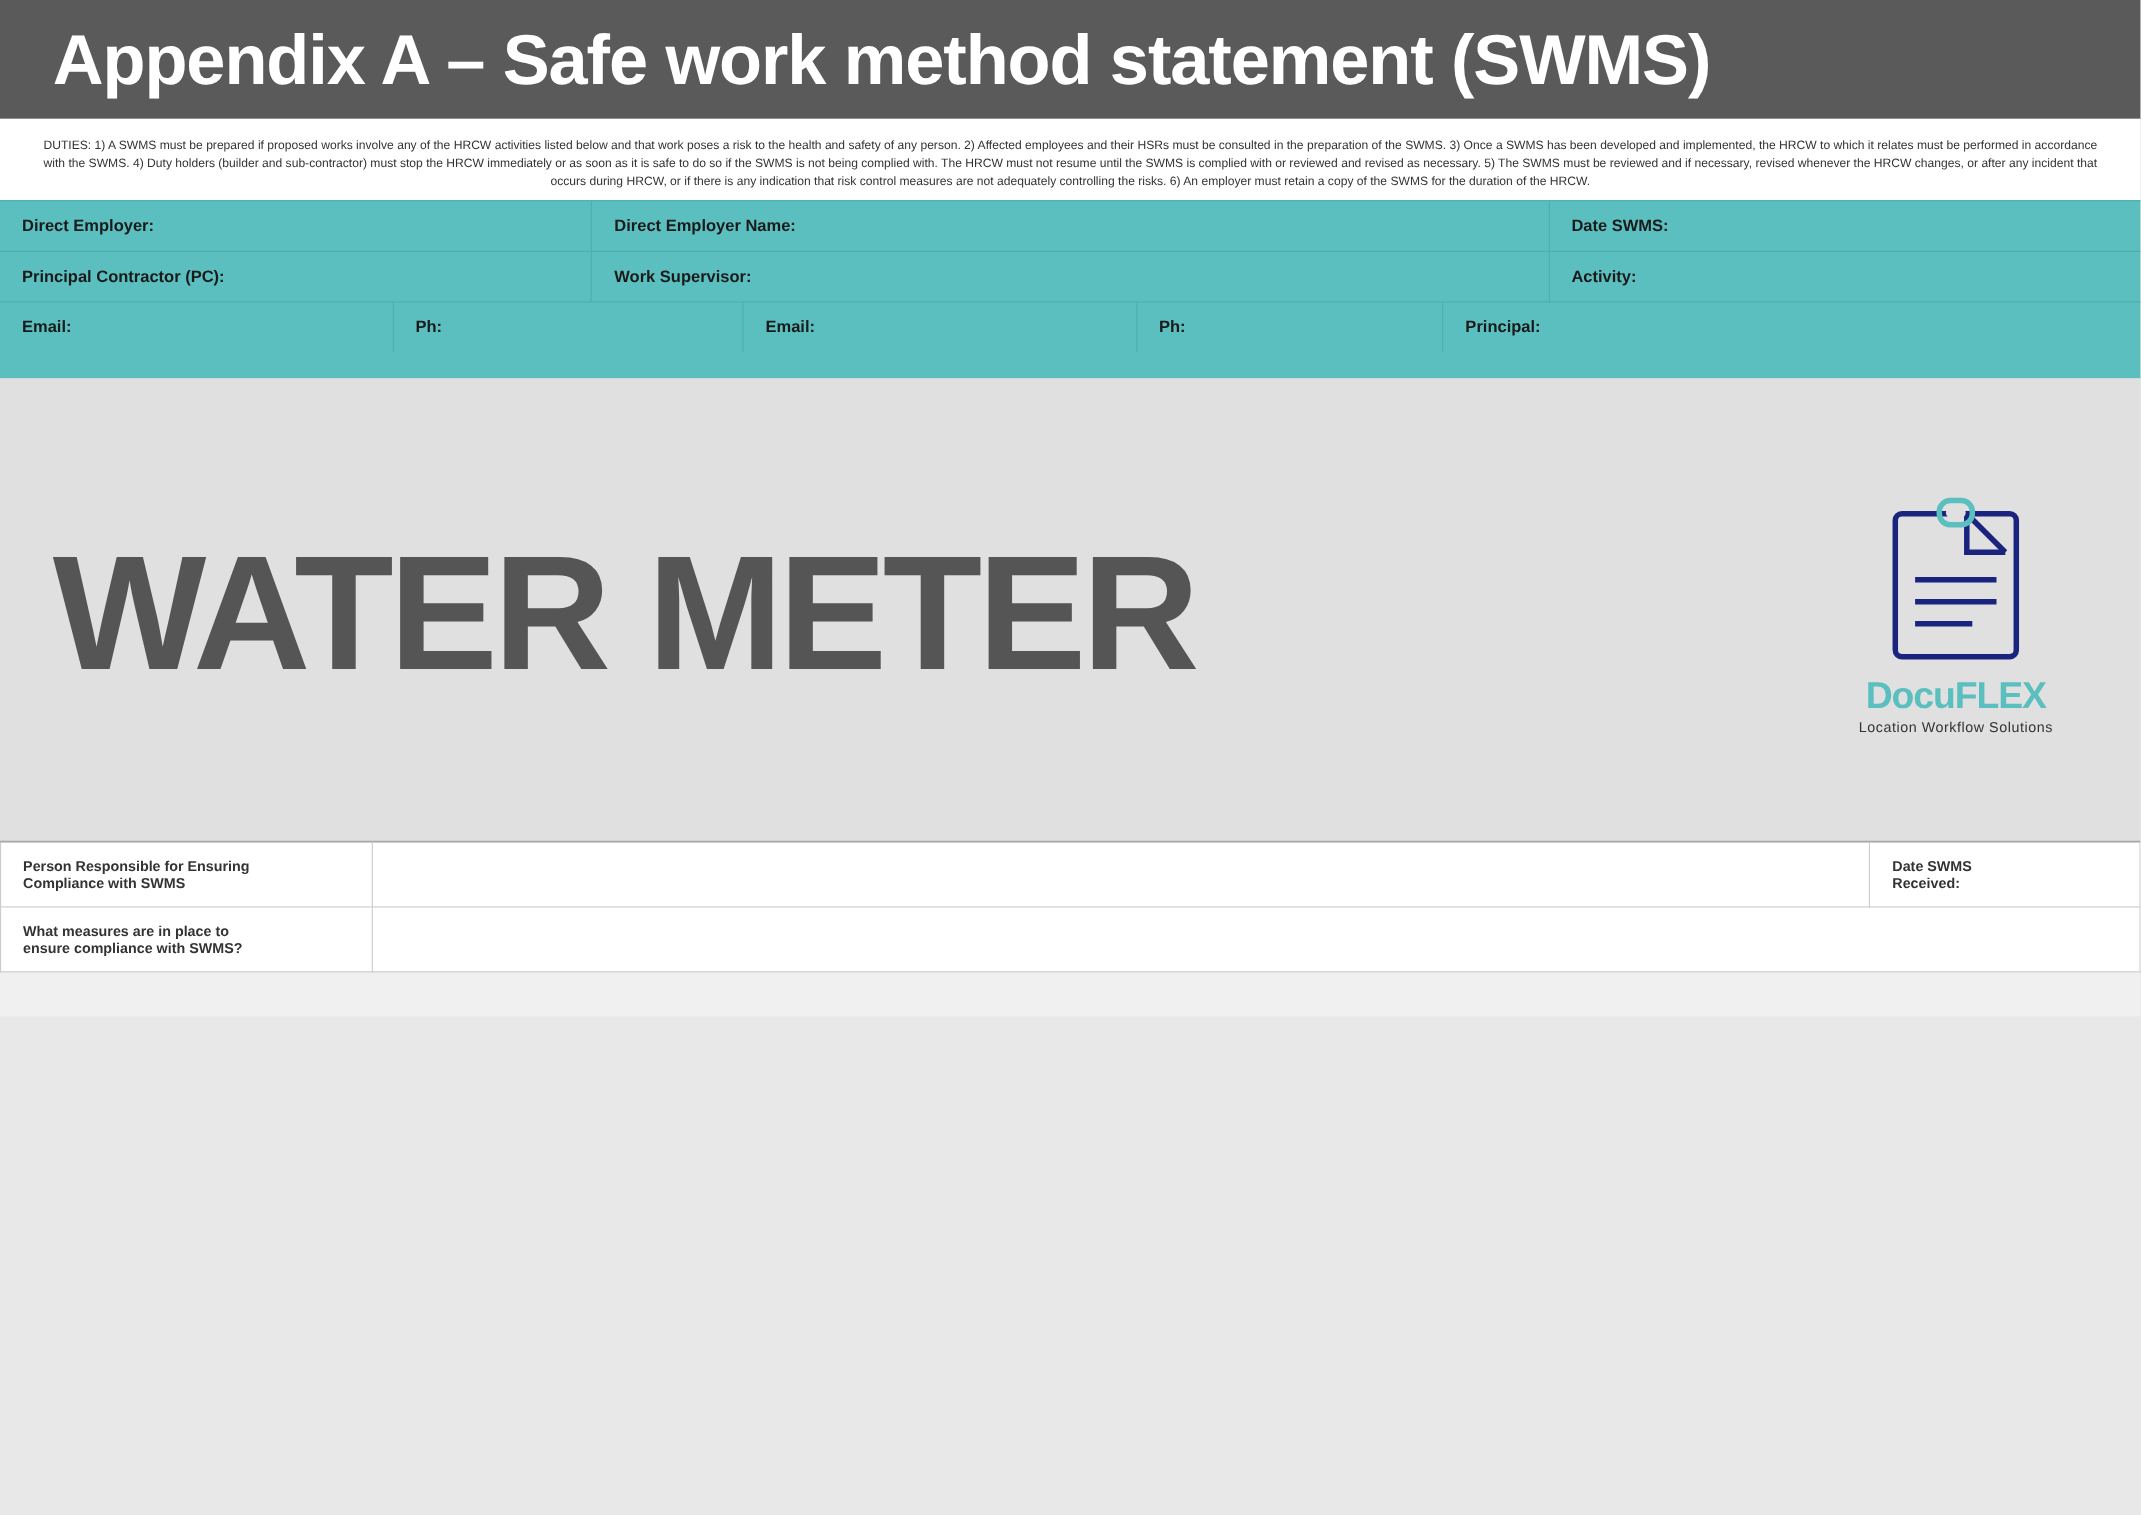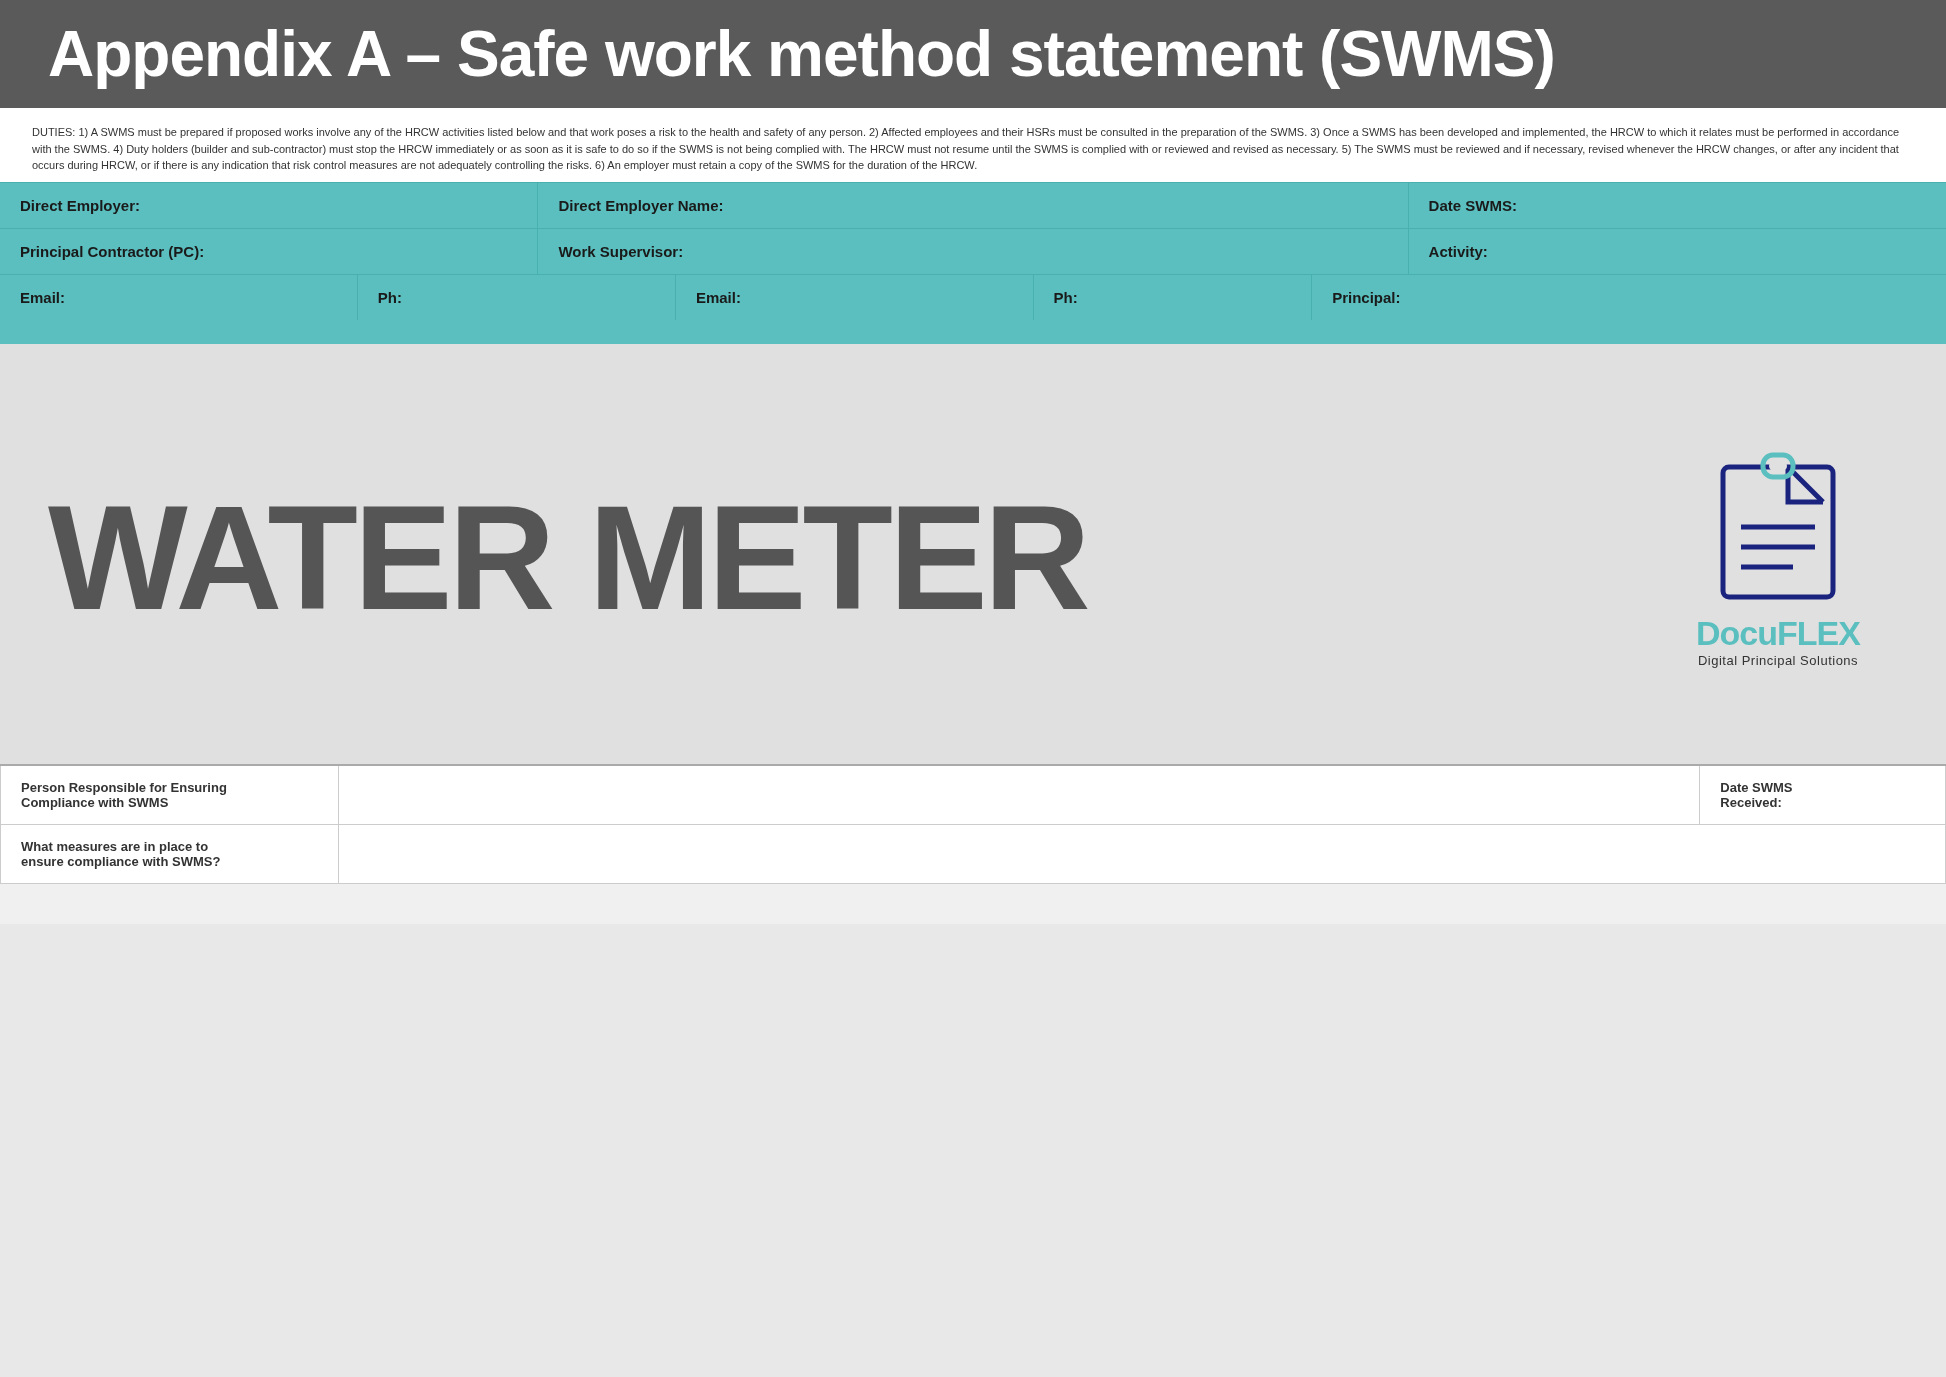--- a/index.html
+++ b/index.html
@@ -22,20 +22,21 @@
       letter-spacing: -1px;
     }
 
     
     .duties-section {
       background: #ffffff;
       padding: 16px 32px 8px 32px;
       font-size: 11px;
       color: #333;
       line-height: 1.5;
+      text-align: center;
     }
 
     
     .form-section {
       background: #5bbfbf;
       padding: 0 0 24px 0;
     }
 
     .form-row {
       display: flex;
@@ -240,21 +241,21 @@
       <rect x="56" y="14" width="18" height="10" rx="5" ry="5" fill="#e0e0e0" stroke="none"></rect>
 
       <line x1="28" y1="80" x2="102" y2="80" stroke="#1a237e" stroke-width="5"></line>
       <line x1="28" y1="100" x2="102" y2="100" stroke="#1a237e" stroke-width="5"></line>
       <line x1="28" y1="120" x2="80" y2="120" stroke="#1a237e" stroke-width="5"></line>
     </svg>
     <div class="docuflex-brand">
       <div class="docuflex-name">
         <span>Docu</span><span style="color:#5bbfbf">FLEX</span>
       </div>
-      <div class="docuflex-tagline">Digital Principal Solutions</div>
+      <div class="docuflex-tagline">Location Workflow Solutions</div>
     </div>
   </div>
 </div>
 
 <div class="bottom-section">
   <table class="bottom-table">
 
     <tbody>
         <tr>
       <td class="bottom-label" style="white-space:pre-line;margin-top:40px;">Person Responsible for Ensuring

